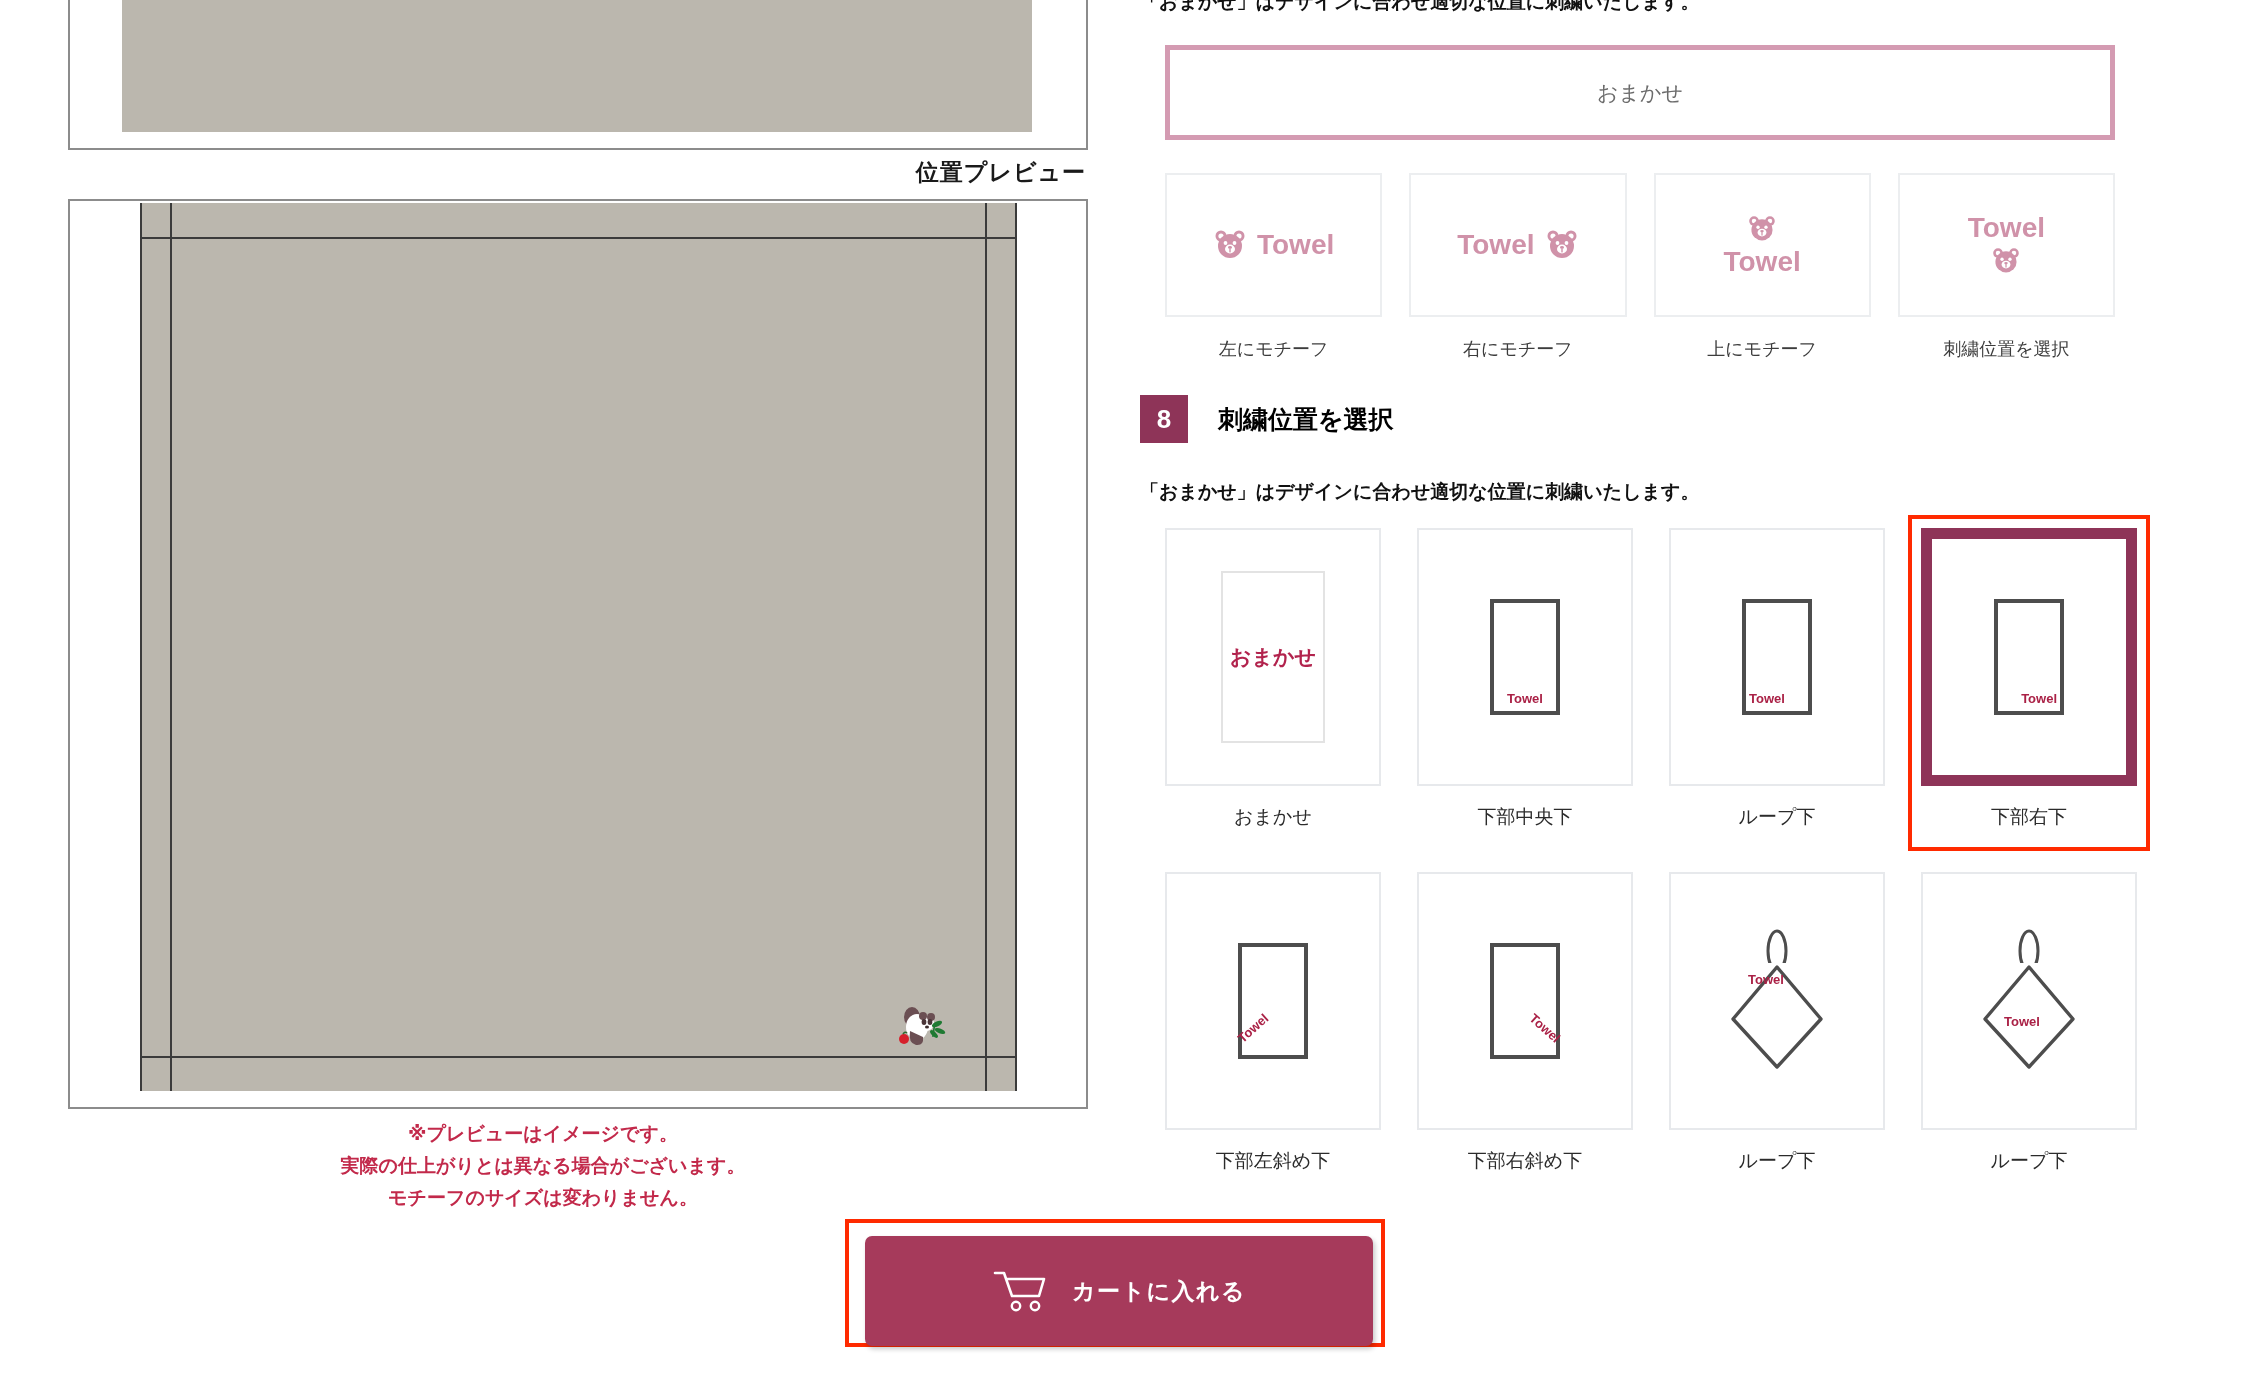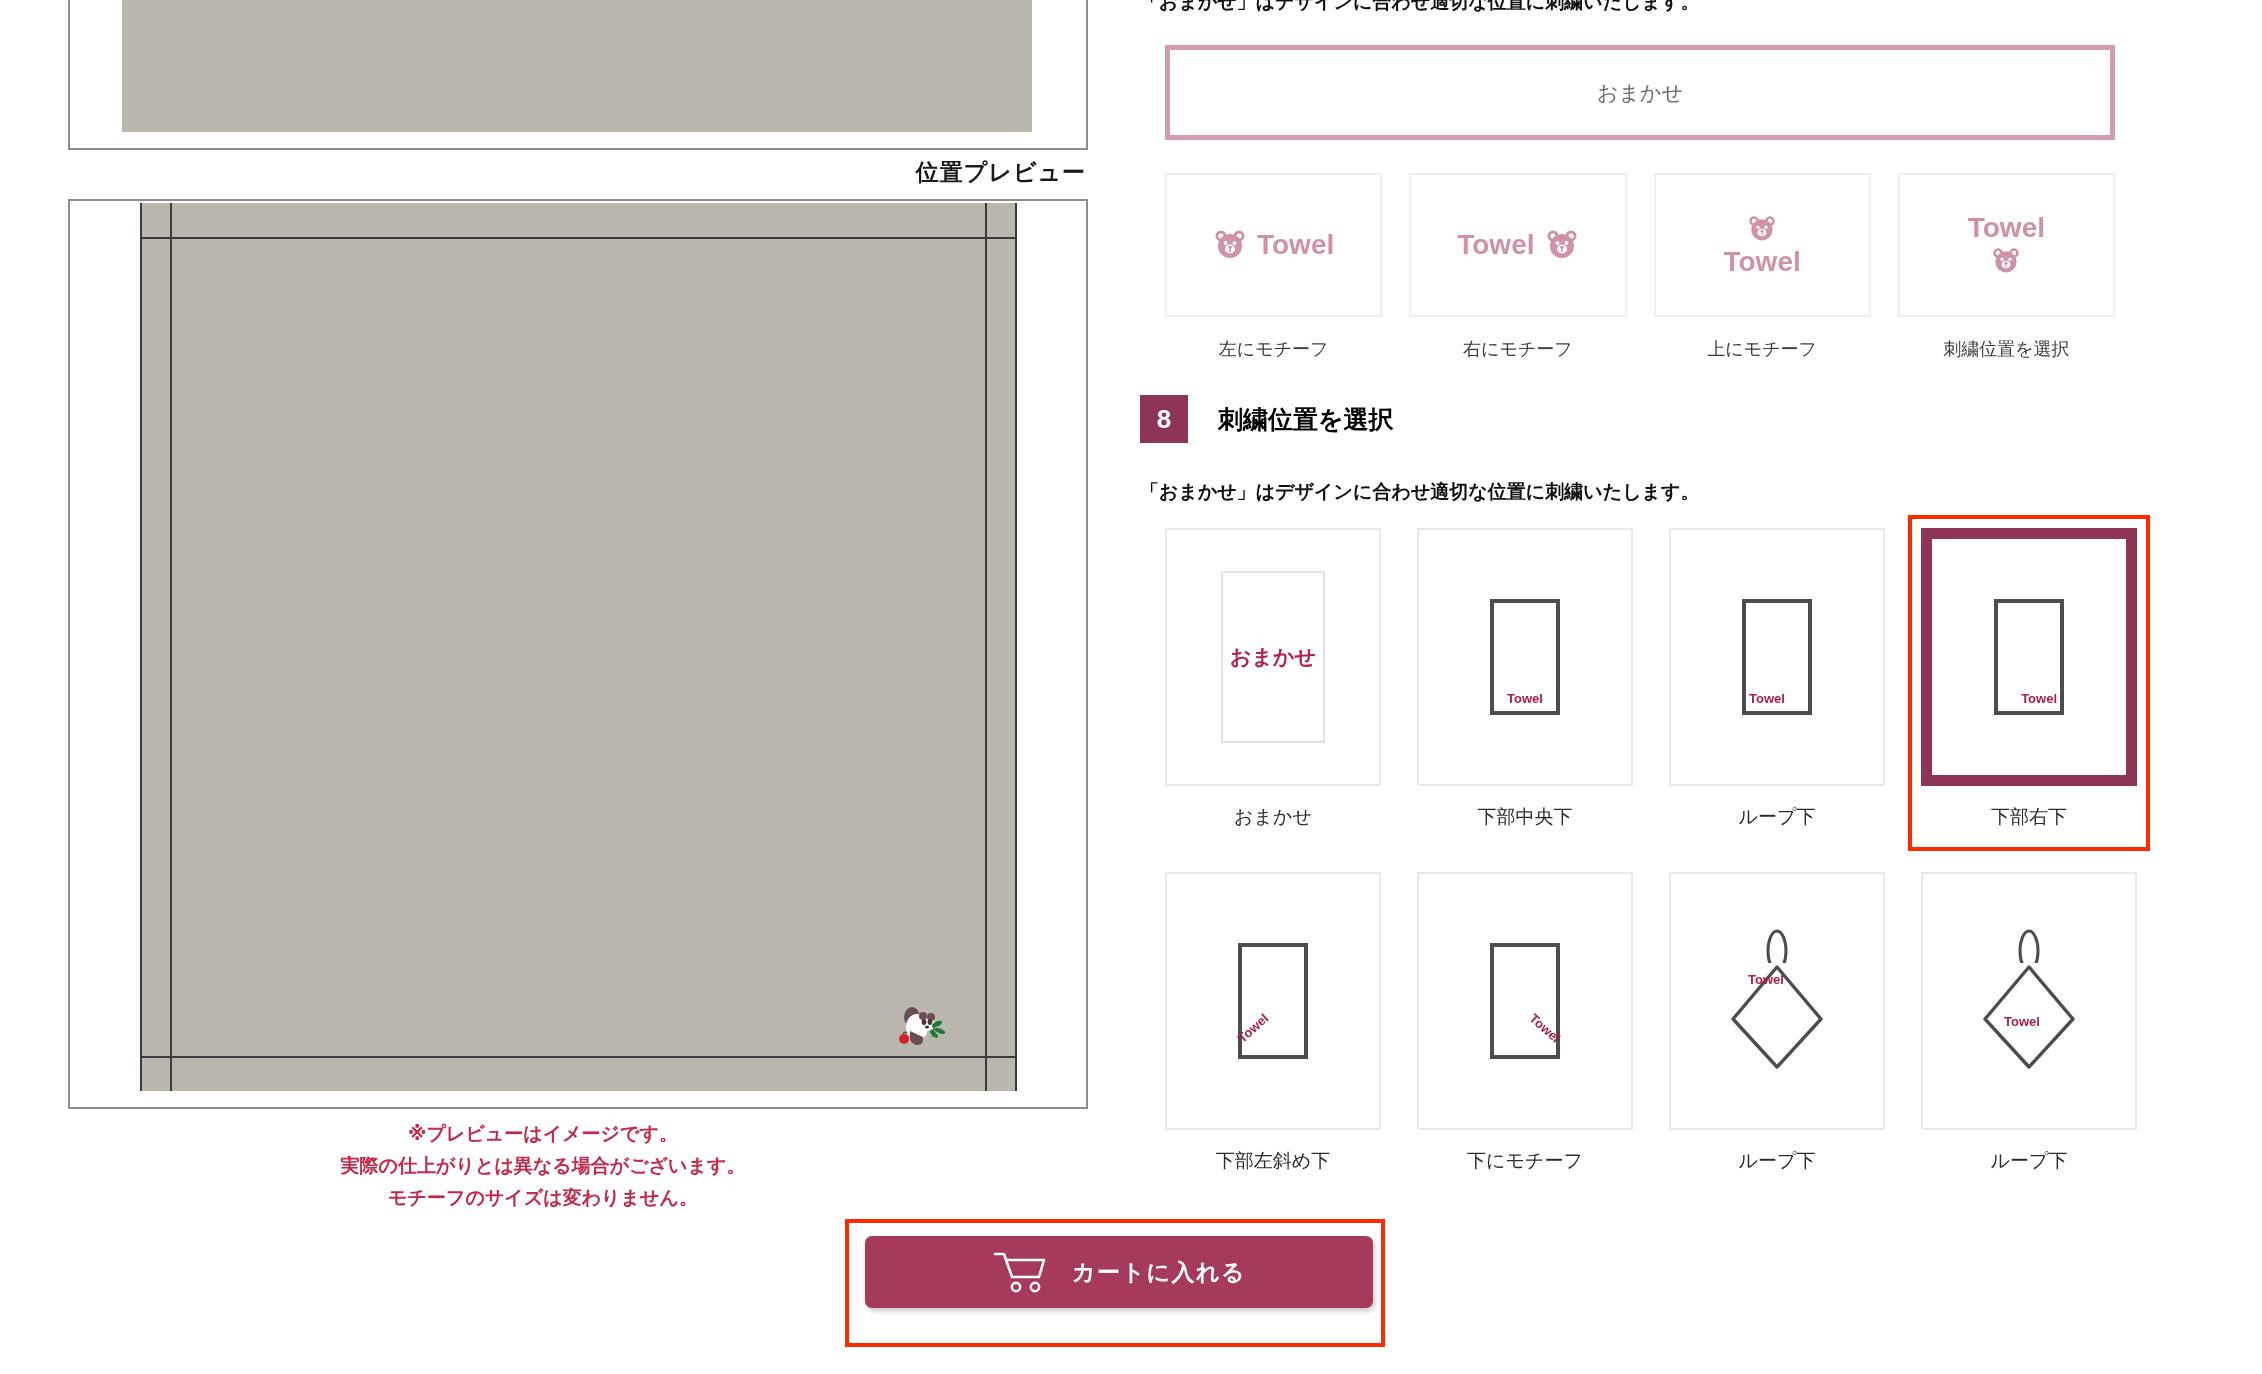--- a/index.html
+++ b/index.html
@@ -89,21 +89,21 @@
 
   
   .cart-annot {
     position: absolute; left: 845px; top: 1219px;
     width: 540px; height: 128px;
     border: 4px solid #ff2a00;
     background: #ffffff;
   }
   .cart-btn {
     position: absolute; left: 16px; top: 13px;
-    width: 508px; height: 72px;
+    width: 508px; height: 110px;
     background: #a63a5b;
     border: none; border-radius: 7px;
     display: flex; align-items: center; justify-content: center;
     gap: 22px;
     cursor: pointer;
     box-shadow: 2px 3px 5px rgba(0,0,0,0.22);
   }
   .cart-label {
     color: #ffffff; font-size: 23px; font-weight: 700;
     letter-spacing: 1.5px;
@@ -454,21 +454,21 @@
         </div>
         <div class="pos-caption">下部左斜め下</div>
       </div>
 
       <div class="pos-card">
         <div class="pos-thumb">
           <div class="tw-rect">
             <span class="tw-word w-dr">Towel</span>
           </div>
         </div>
-        <div class="pos-caption">下にモチーフ</div>
+        <div class="pos-caption">下部右斜め下</div>
       </div>
 
       <div class="pos-card">
         <div class="pos-thumb">
           <div class="loop-wrap">
             <svg width="110" height="148" viewBox="0 0 110 148">
               <ellipse cx="55" cy="24" rx="9" ry="20" fill="none" stroke="#4d4d4d" stroke-width="3"></ellipse>
               <rect x="46" y="36" width="18" height="12" fill="#ffffff"></rect>
               <path d="M55 40 L99 92 L55 140 L11 92 Z" fill="none" stroke="#4d4d4d" stroke-width="3.4" stroke-linejoin="round"></path>
             </svg>

